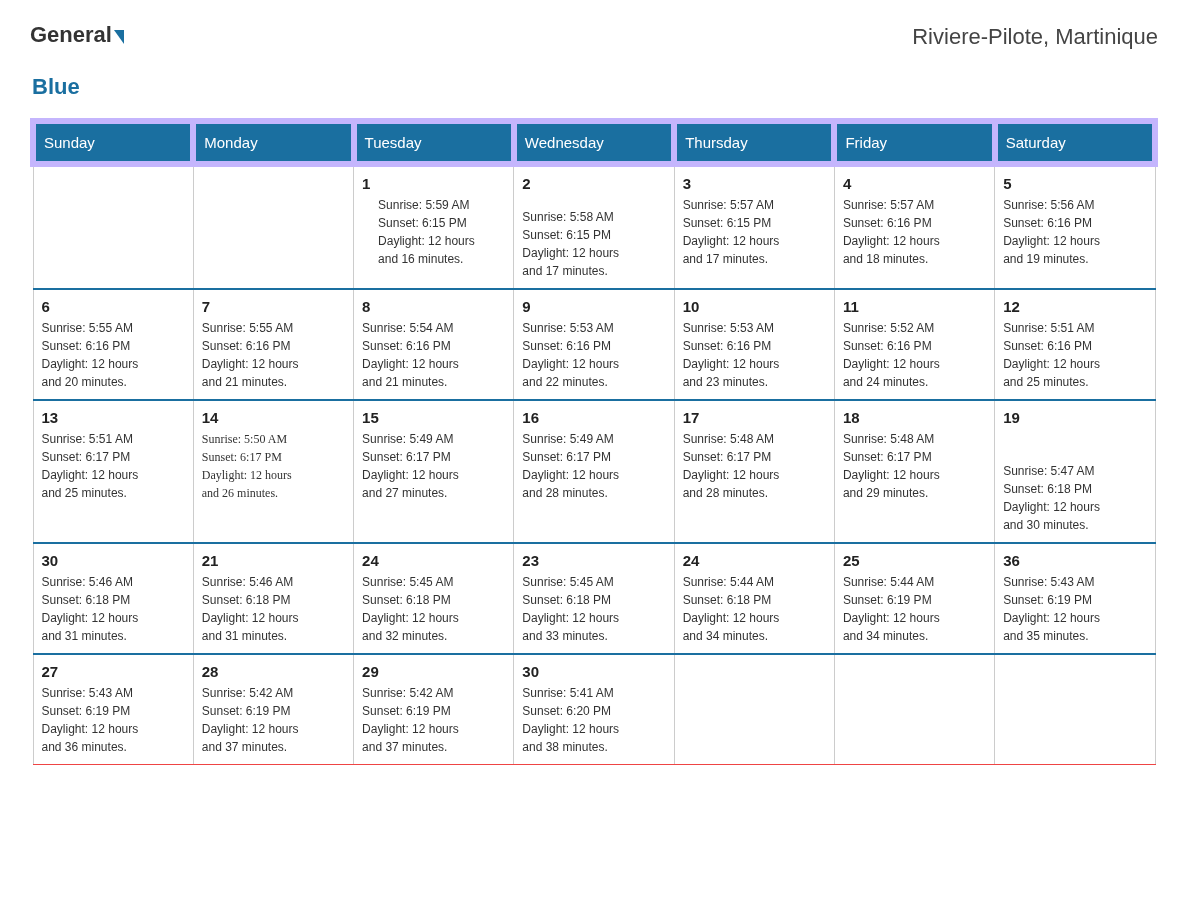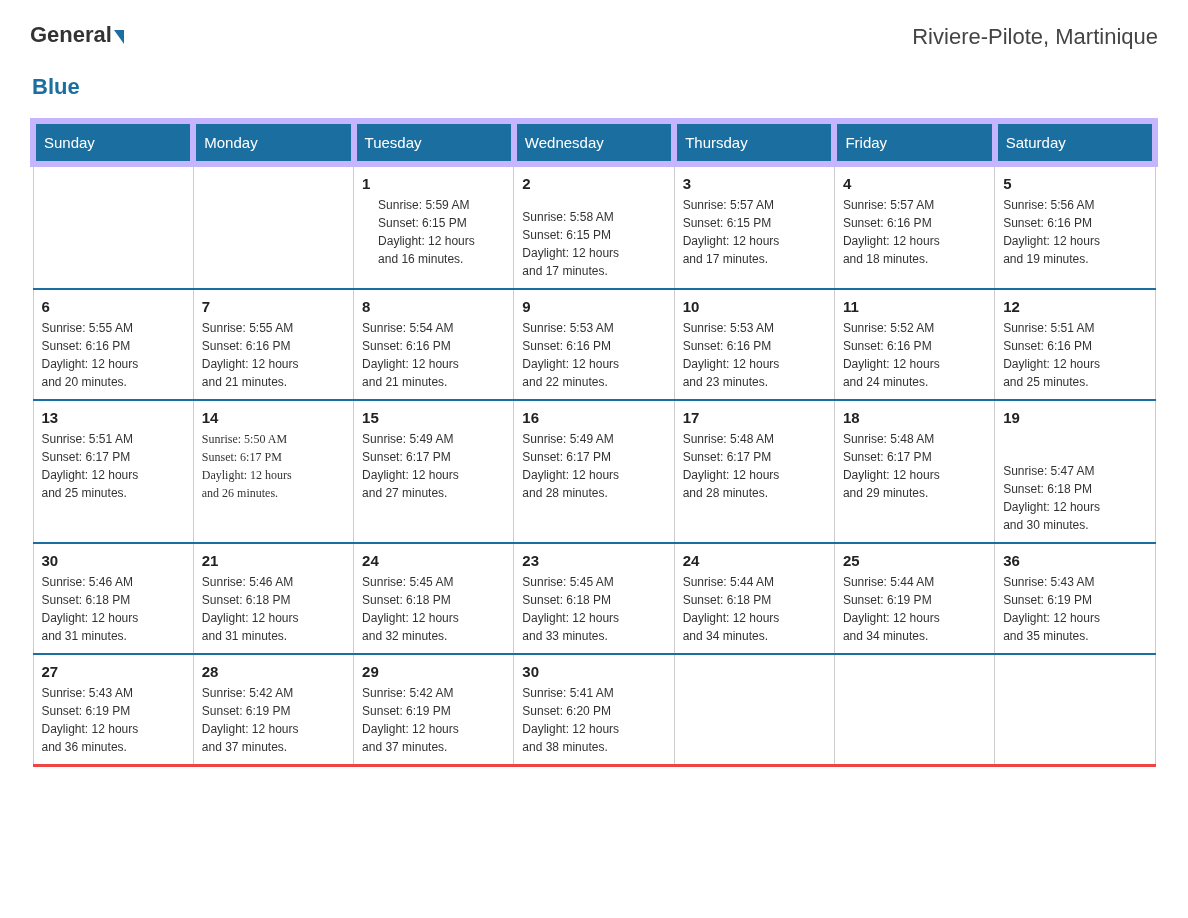--- a/index.html
+++ b/index.html
@@ -93,21 +93,21 @@
       color: #222;
       display: block;
       margin-bottom: 4px;
     }
     .day-info {
       font-size: 12px;
       color: #333;
       line-height: 1.5;
     }
     tbody tr:last-child td {
-      border-bottom: 3px solid #ef4444;
+      border-bottom: 1px solid #ef4444;
     }
   </style>
 </head>
 <body>
 
 <div class="header">
   <div class="logo">
     <div class="logo-text">
       <span class="logo-general">General</span>
       <span class="logo-arrow"></span>

